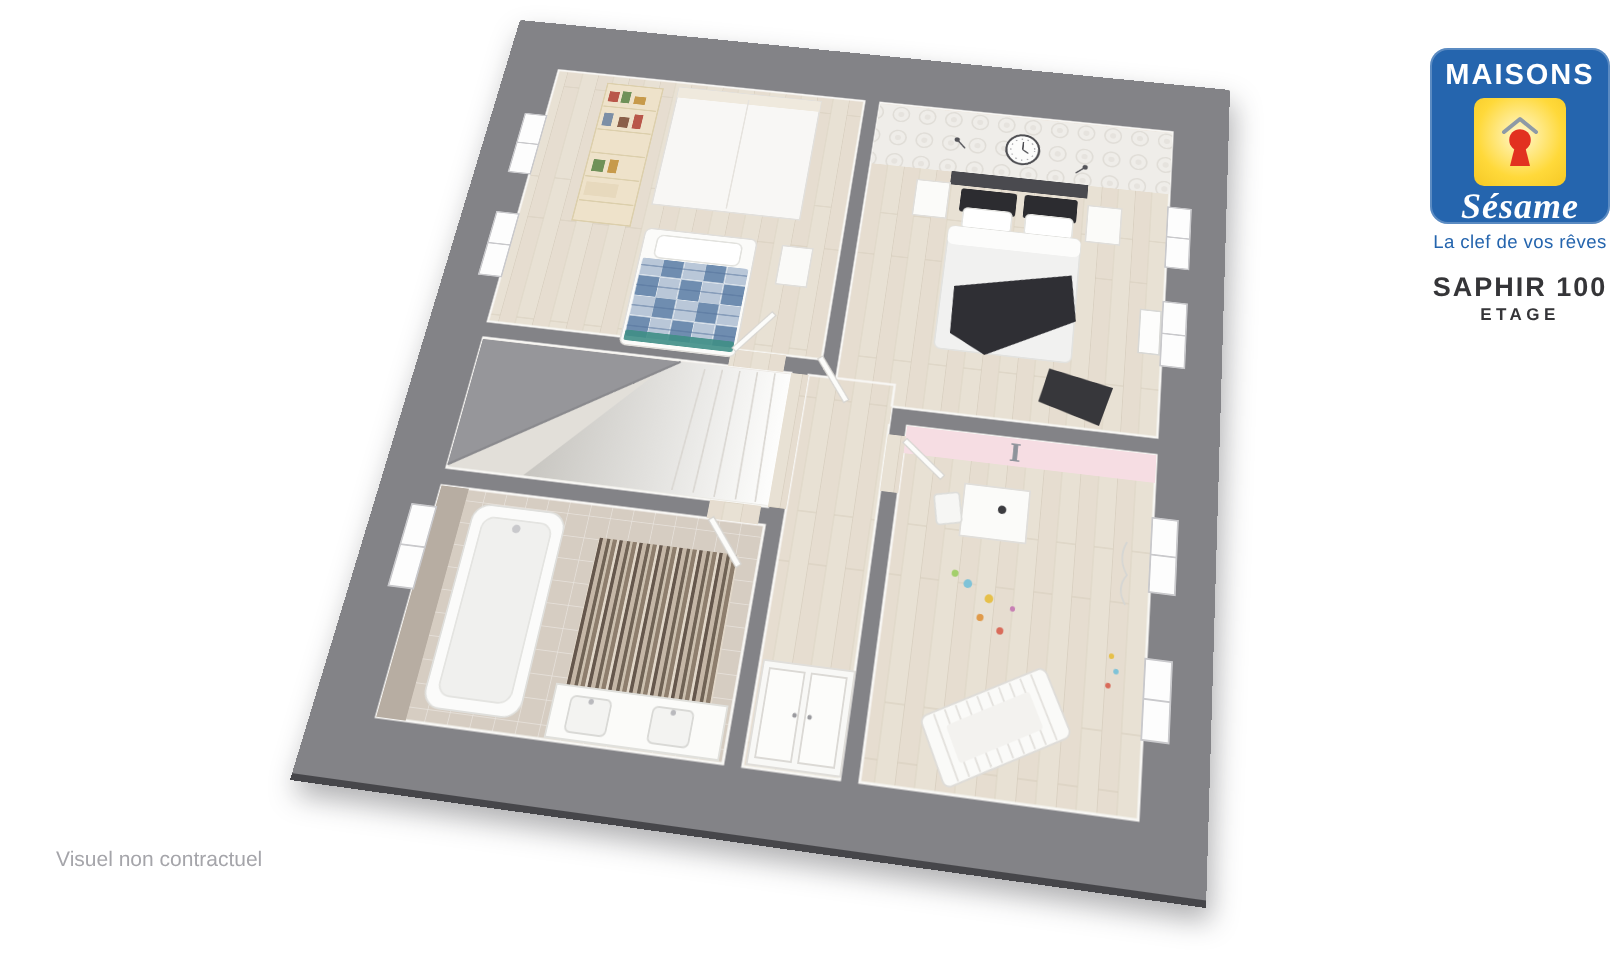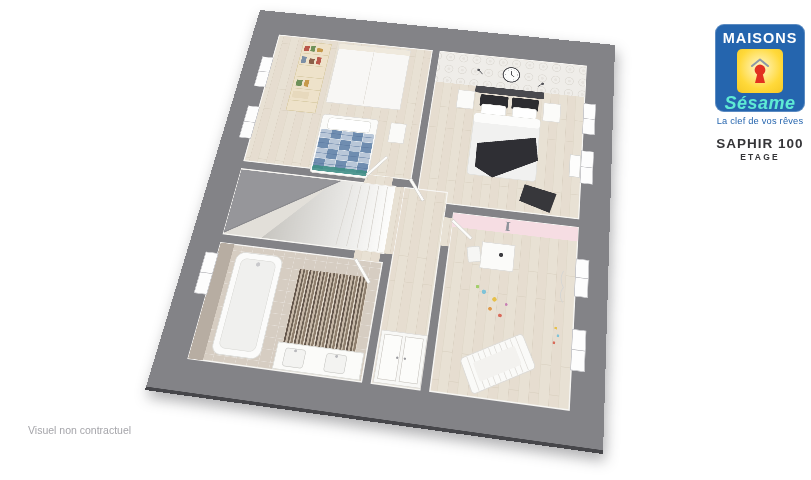--- a/index.html
+++ b/index.html
@@ -17,22 +17,22 @@
   .plan svg{display:block;}
   
   .brand-col{position:absolute;left:706px;top:24px;width:108px;text-align:center;}
   .logo-box{width:90px;height:88px;margin:0 auto;background:#2565ae;border-radius:9px;
             box-shadow:inset 0 0 0 1px rgba(255,255,255,.25);}
   .logo-maisons{display:block;padding-top:6px;font-size:14.5px;font-weight:bold;color:#fff;
                 letter-spacing:1px;}
   .logo-yellow{width:46px;height:44px;margin:3px auto 1px auto;border-radius:5px;
                background:radial-gradient(circle at 50% 42%, #fff8cf 0%, #ffd93a 62%, #f5c824 100%);
                display:flex;align-items:center;justify-content:center;}
-  .logo-script{display:block;margin-top:-1px;font-family:Liberation Sans, sans-serif;font-style:italic;
-               font-weight:bold;font-size:18px;color:#5eead4;letter-spacing:.5px;}
+  .logo-script{display:block;margin-top:-1px;font-family:Liberation Serif, serif;font-style:italic;
+               font-weight:bold;font-size:18px;color:#ffffff;letter-spacing:.5px;}
   .logo-tagline{display:block;margin-top:4px;font-size:9.3px;color:#2565ae;letter-spacing:.2px;}
   .plan-title{display:block;margin-top:10px;font-size:13.5px;font-weight:bold;color:#353538;
               letter-spacing:1px;}
   .plan-sub{display:block;margin-top:1px;font-size:8.5px;font-weight:bold;color:#353538;
             letter-spacing:2.2px;}
   
   .disclaimer{position:absolute;left:28px;top:424px;font-size:10.5px;color:#a5a5aa;}
 </style>
 </head>
 <body>

